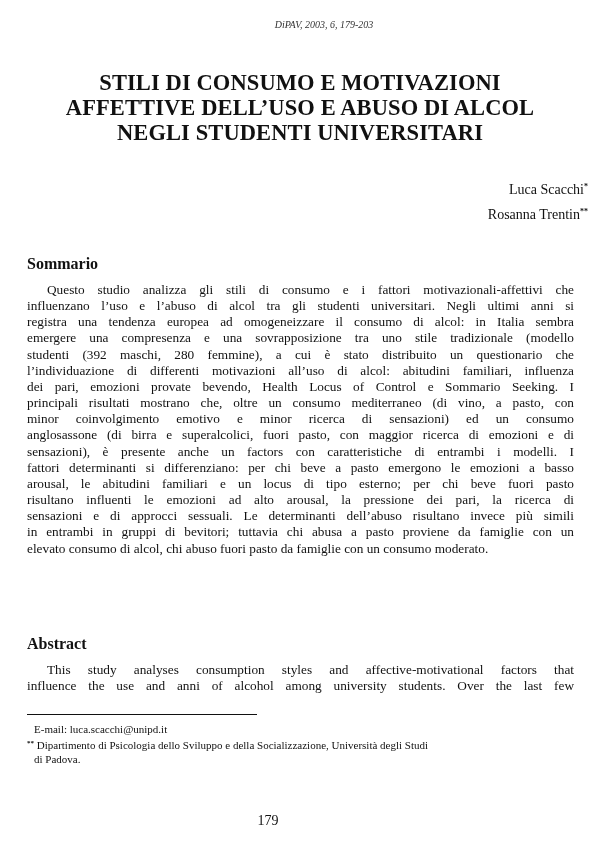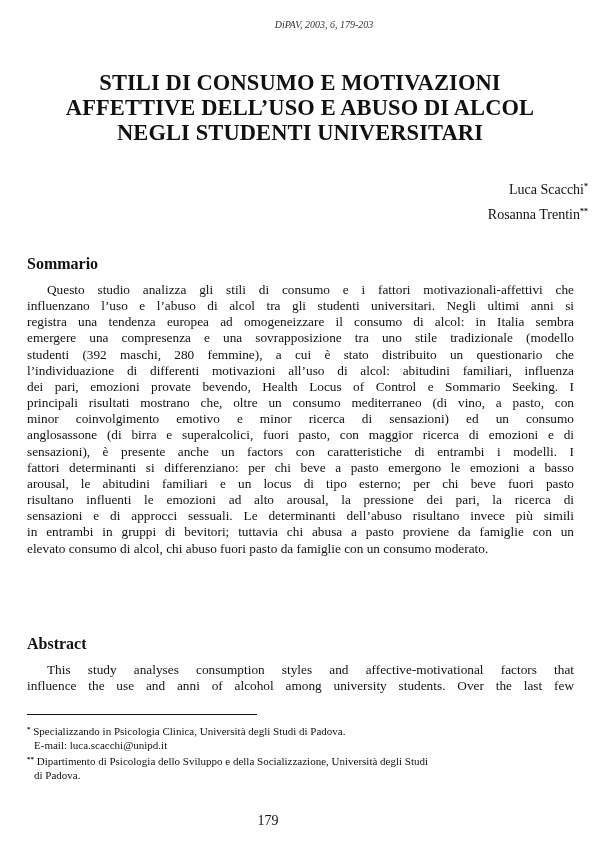--- a/index.html
+++ b/index.html
@@ -70,19 +70,18 @@
 </p>
 
 <h2 class="heading h-abstract">Abstract</h2>
 <p class="para p-abstract">
   <span class="line indent">This  study analyses consumption styles and affective-motivational factors that</span>
   <span class="line">influence the use and anni of alcohol among university students. Over the last few</span>
 </p>
 
 <div class="fn-rule"></div>
 <div class="footnotes">
-  <span class="fn"><sup>*</sup> <span>Specializzando in Psicologia Clinica, Università degli Studi di Padova.</span></span>
   <span class="fn-cont">E-mail: luca.scacchi@unipd.it</span>
   <span class="fn"><sup>**</sup> <span>Dipartimento di Psicologia dello Sviluppo e della Socializzazione, Università degli Studi</span></span>
   <span class="fn-cont">di Padova.</span>
 </div>
 
 <div class="page-number">179</div>
 
 </body></html>

